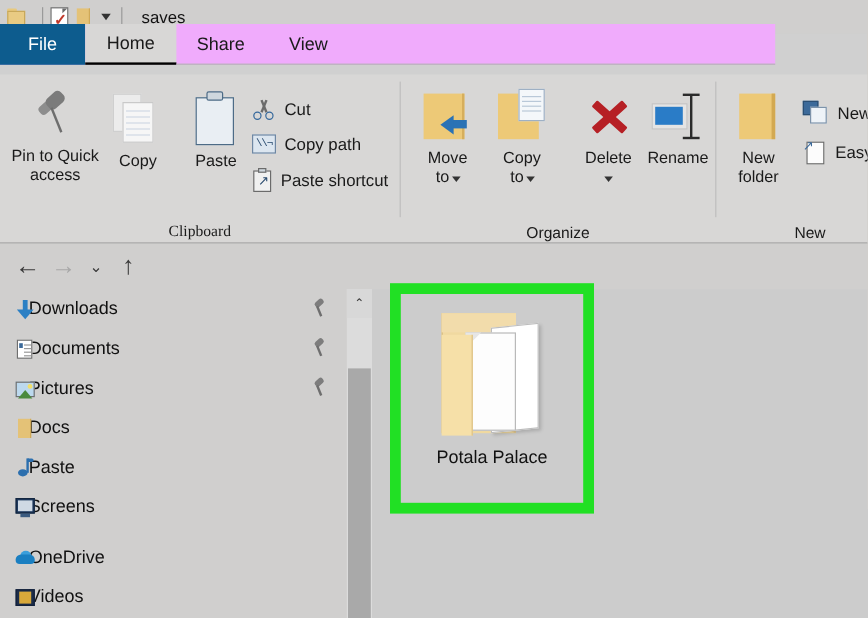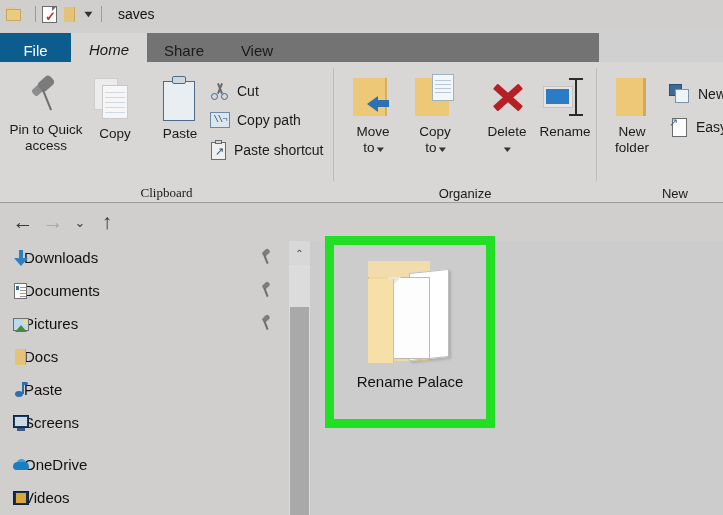--- a/index.html
+++ b/index.html
@@ -45,34 +45,33 @@
     position: absolute; left: 0; top: 0; width: 11px; height: 15px;
     background: #e4c277; border-right: 1px solid #cfa958;
   }
   .qa-chev {
     font-size: 9px; color: #333; margin-right: 2px; transform: scaleX(1.5);
   }
   .win-title { font-size: 14px; color: #111; margin-left: 10px; }
 
   
   .tabstrip {
-    position: absolute; top: 33px; left: 0; width: 599px; height: 34px;
-    background: #737373;
+    position: absolute; top: 20px; left: 0; width: 646px; height: 34px;
+    background: #f0abfc;
   }
   .tab {
     position: absolute; top: 0; height: 34px; display: flex;
     align-items: center; justify-content: center; font-size: 15px; color: #1a1a1a;
   }
   .tab-file {
     left: 0; width: 71px; background: #0d5c8e; color: #fff;
   }
   .tab-home {
     left: 71px; width: 76px; background: #d8d7d6;
-    border-bottom: 2px solid #f97316;
-    font-style: italic;
+    border-bottom: 2px solid #000000;
   }
   .tab-share { left: 147px; width: 74px; }
   .tab-view  { left: 221px; width: 72px; }
   .tabstrip::after {
     content: ""; position: absolute; left: 147px; right: 0; bottom: 0;
     height: 1px; background: #b5b5b5;
   }
 
   
   .ribbon {
@@ -748,17 +747,17 @@
     <div class="sel-outline"></div>
     <div class="tile">
       <div class="folder-ico">
         <div class="back"></div>
         <div class="back2"></div>
         <div class="paper2"></div>
         <div class="paper1"></div>
         <div class="fold-corner"></div>
         <div class="front"></div>
       </div>
-      <div class="tlbl">Rename Palace</div>
+      <div class="tlbl">Potala Palace</div>
     </div>
   </div>
 
 </div>
 
 </body></html>

